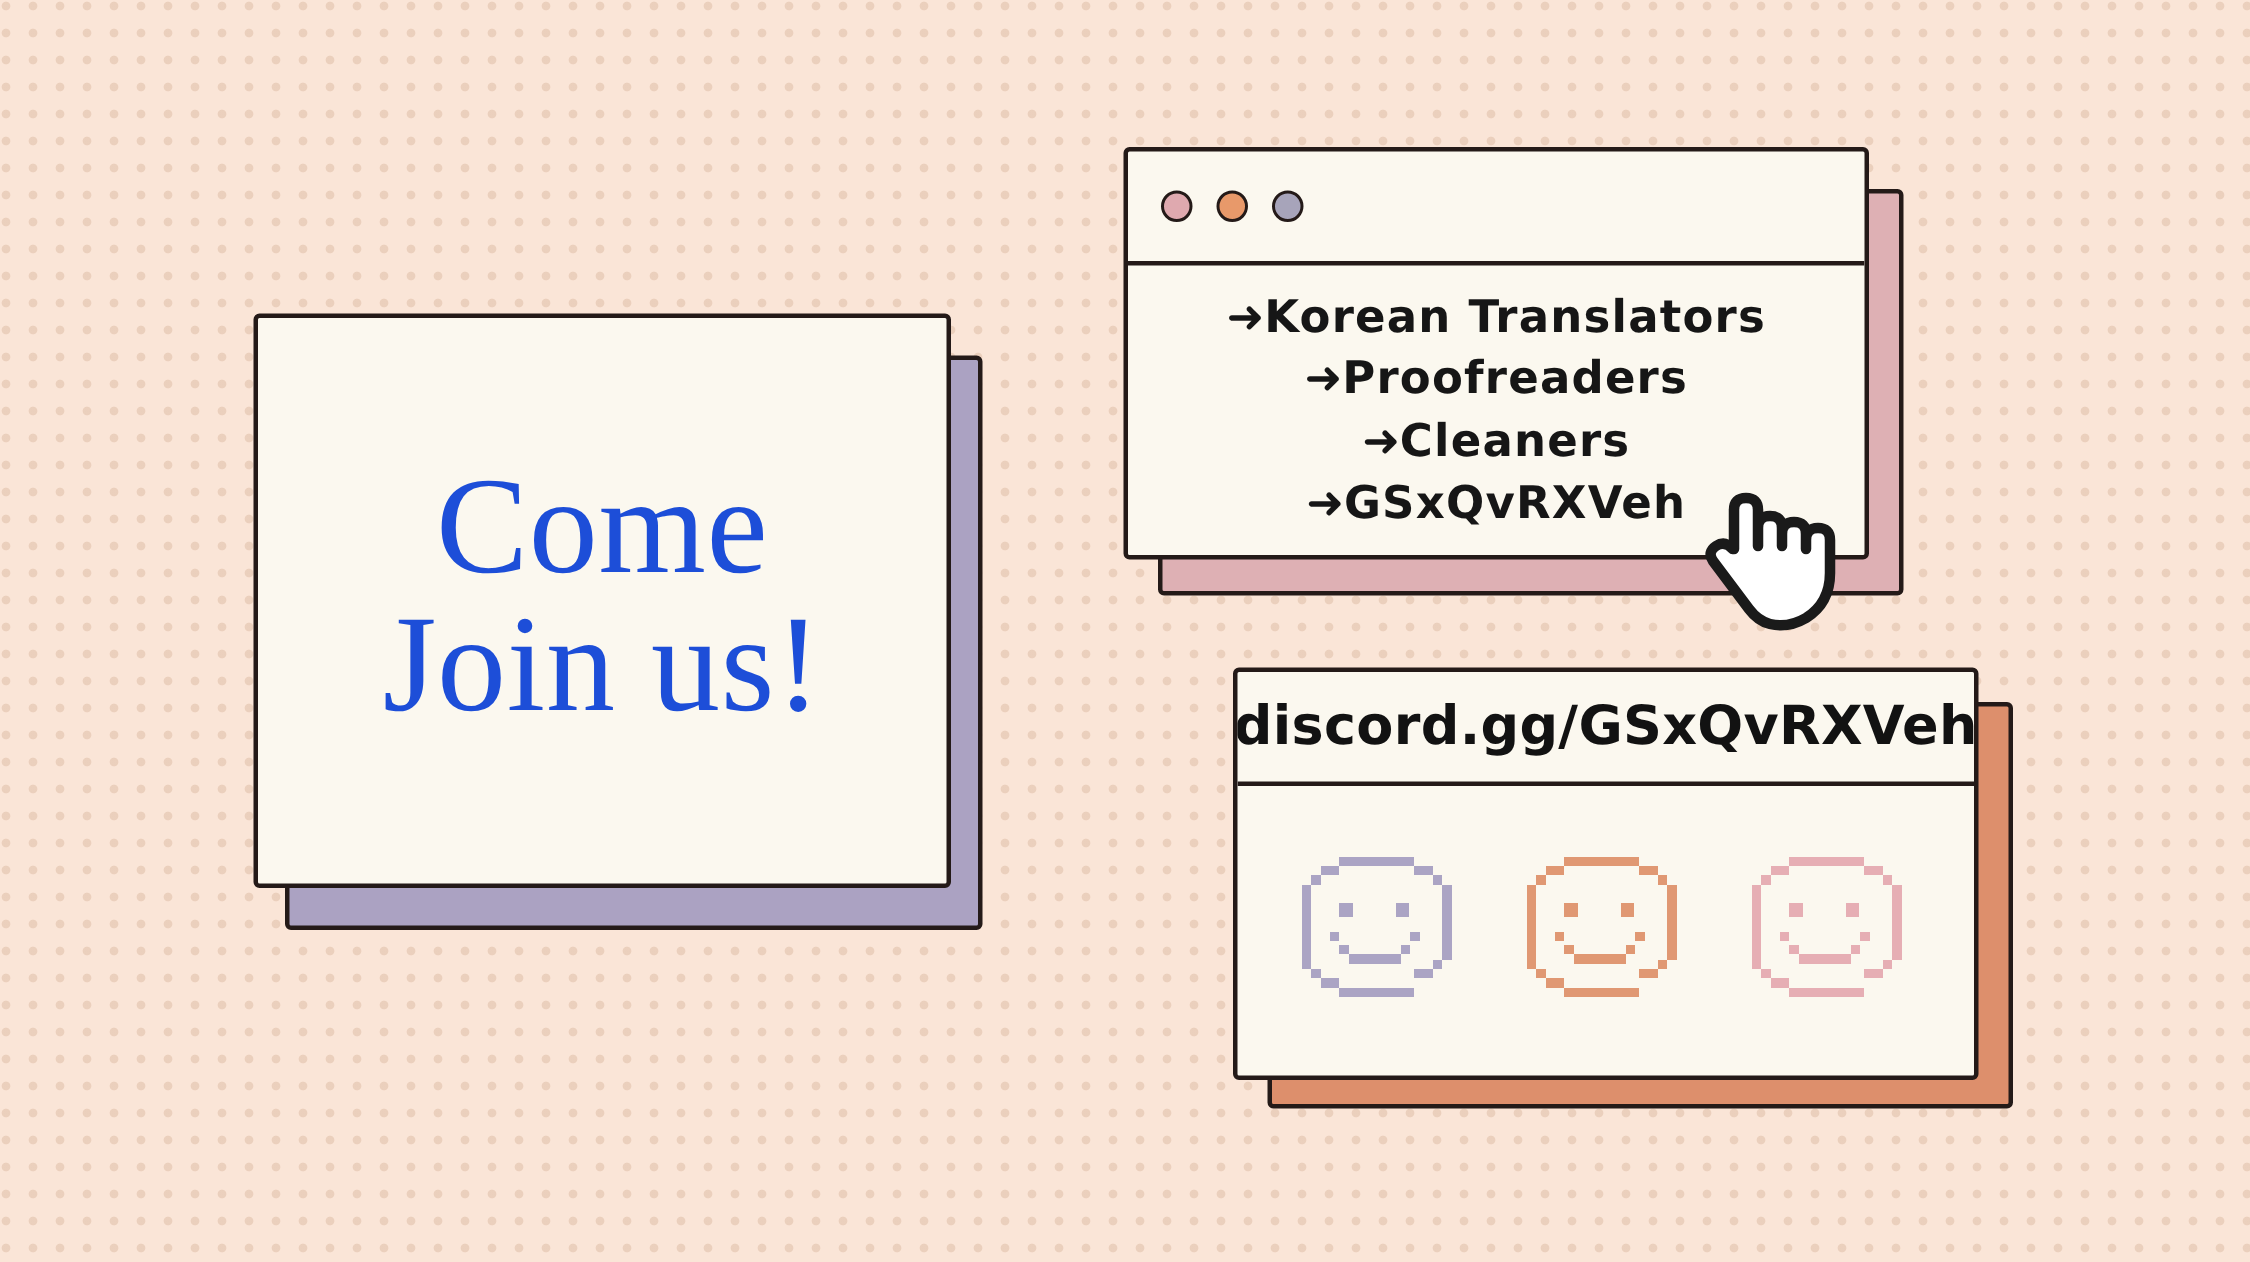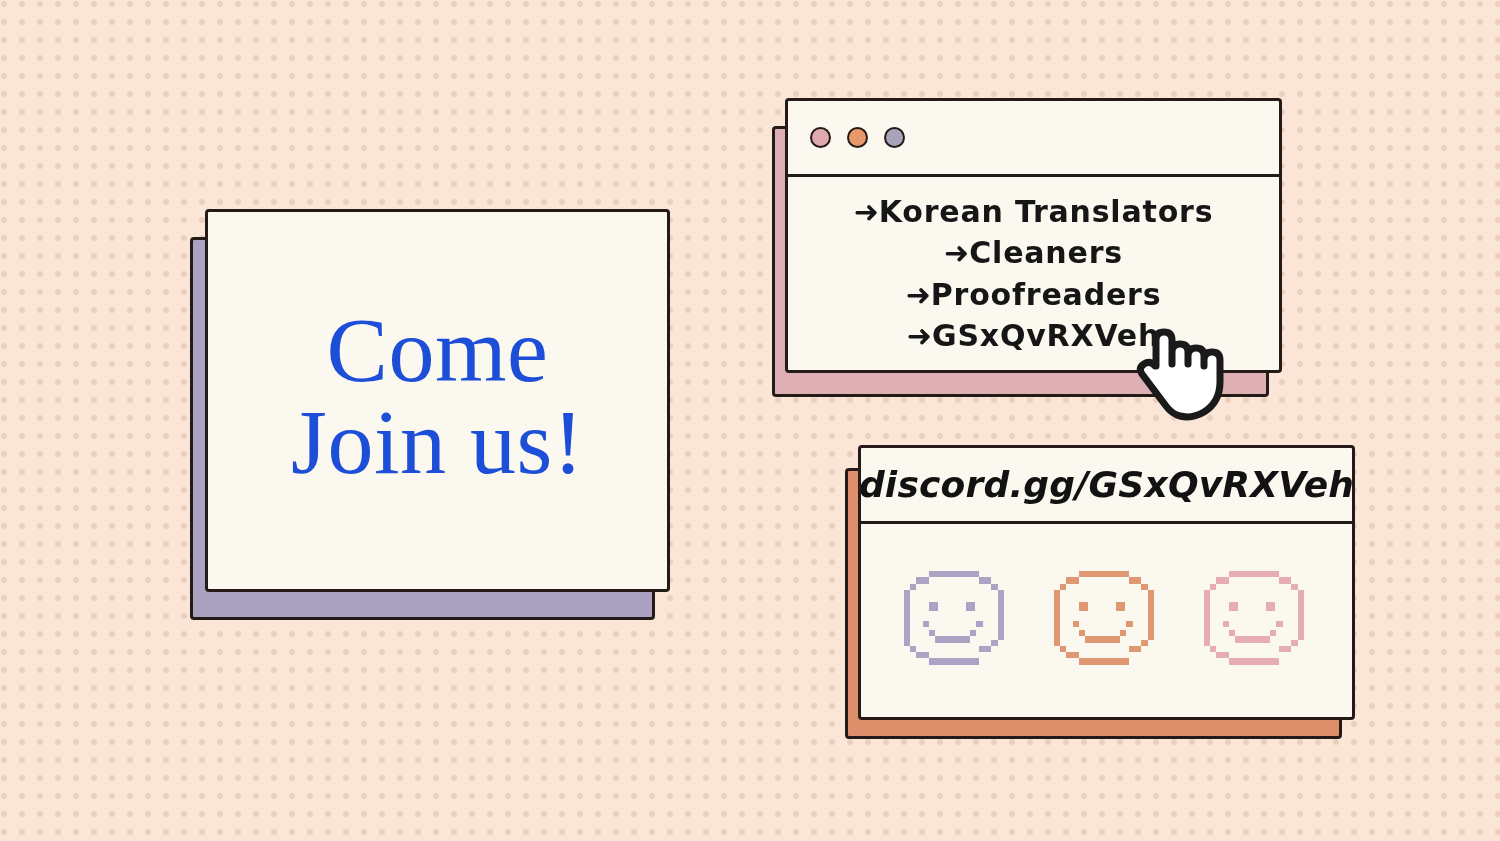--- a/index.html
+++ b/index.html
@@ -36,21 +36,20 @@
     border: 3px solid #241a18;
     border-radius: 4px;
     z-index: 1;
   }
   .card {
     position: absolute;
     background: #fbf8ef;
     border: 3px solid #241a18;
     border-radius: 4px;
     z-index: 2;
-    margin-left: 36px;
   }
 
   
   #join-shadow {
     left: 190px;  top: 237px;
     width: 465px; height: 383px;
     background: #aba2c2;
   }
   #join-card {
     left: 169px;  top: 209px;
@@ -131,21 +130,20 @@
   #discord-url-bar {
     height: 76px;
     border-bottom: 3px solid #241a18;
     display: flex;
     align-items: center;
     justify-content: center;
   }
   #discord-url {
     font-family: "DejaVu Sans", "Liberation Sans", sans-serif;
     font-weight: bold;
-    font-style: italic;
     font-size: 36px;
     color: #121212;
     letter-spacing: 0.2px;
     white-space: nowrap;
   }
   #discord-faces {
     flex: 1;
     display: flex;
     align-items: center;
     justify-content: center;
@@ -183,24 +181,24 @@
       <span class="dot" id="dot-pink"></span>
       <span class="dot" id="dot-orange"></span>
       <span class="dot" id="dot-purple"></span>
     </div>
 
     <div id="roles-body">
       <div class="role-line">
         <span class="arrow">➜</span><span>Korean Translators</span>
       </div>
       <div class="role-line">
+        <span class="arrow">➜</span><span>Proofreaders</span>
+      </div>
+      <div class="role-line">
         <span class="arrow">➜</span><span>Cleaners</span>
-      </div>
-      <div class="role-line">
-        <span class="arrow">➜</span><span>Proofreaders</span>
       </div>
       <div class="role-line">
         <span class="arrow">➜</span><span>GSxQvRXVeh</span>
       </div>
     </div>
   </div>
 
   <div id="hand-cursor">
     <svg width="96" height="116" viewBox="0 0 96 116" xmlns="http://www.w3.org/2000/svg">
       <path d="M22 60 L22 34 Q22 26 30 26 Q38 26 38 34 L38 58

